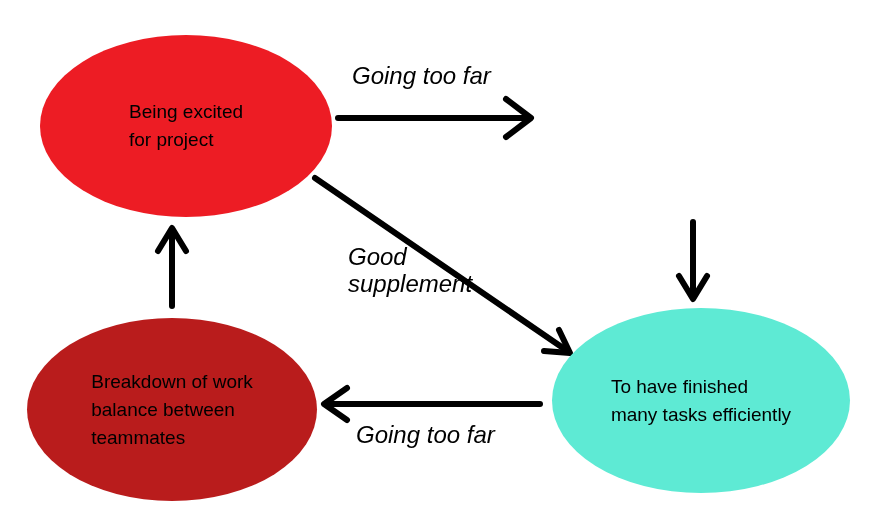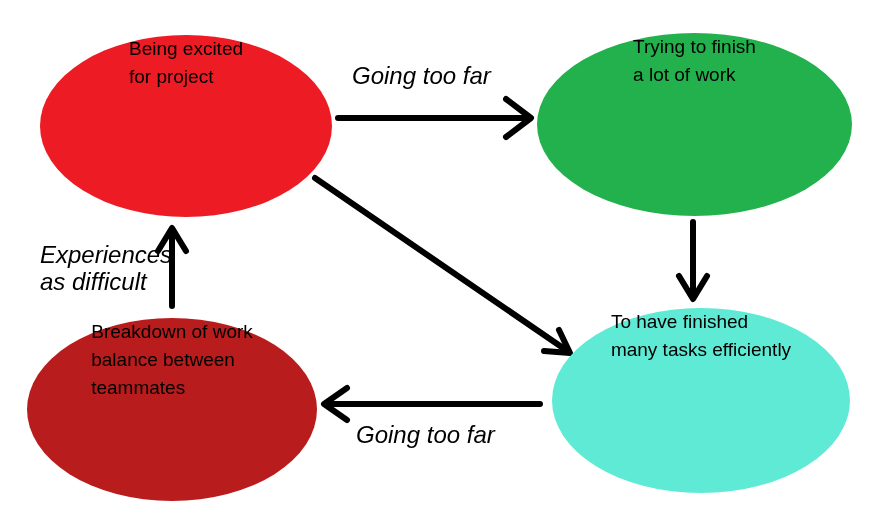--- a/index.html
+++ b/index.html
@@ -4,21 +4,21 @@
 <style>
   html,body{margin:0;padding:0;background:#ffffff;}
   .canvas{
     position:relative;width:870px;height:525px;background:#ffffff;
     font-family:"Liberation Sans",sans-serif;overflow:hidden;
   }
   .arrows-layer{position:absolute;left:0;top:0;width:870px;height:525px;}
   .arrow{fill:none;stroke:#000000;stroke-width:6;stroke-linecap:round;stroke-linejoin:round;}
   .node{
     position:absolute;border-radius:50%;
-    display:flex;align-items:flex-start;justify-content:center;
+    display:flex;align-items:center;justify-content:center;
   }
   .node-label{
     font-size:19px;line-height:28px;color:#000000;
     white-space:pre-line;text-align:left;
   }
   .node-excited{left:40px;top:35px;width:292px;height:182px;}
   .node-finish-work{left:537px;top:33px;width:315px;height:183px;}
   .node-breakdown{left:27px;top:318px;width:290px;height:183px;}
   .node-finished-tasks{left:552px;top:308px;width:298px;height:185px;}
   .edge-label{
@@ -57,38 +57,34 @@
       <path class="arrow" d="M172,306 L172,233" stroke="#000000"></path>
       <path class="arrow" d="M158,251 L172,228 L186,251" stroke="#000000"></path>
     </g>
   </svg>
 
   <div class="node node-excited" style="background: rgb(237, 28, 36);">
     <span class="node-label">Being excited
 for project</span>
   </div>
 
-  <div class="node node-finish-work" style="background: rgb(34, 177, 76);">
-    <span class="node-label">Trying to finish
-a lot of work</span>
-  </div>
 
   <div class="node node-breakdown" style="background: #b91c1c;">
     <span class="node-label">Breakdown of work
 balance between
 teammates</span>
   </div>
 
   <div class="node node-finished-tasks" style="background: #5eead4;">
     <span class="node-label">To have finished
 many tasks efficiently</span>
   </div>
 
   <div class="edge-label lbl-going-top">Going too far</div>
 
 
+  <div class="edge-label lbl-good">Good
+supplement</div>
 
   <div class="edge-label lbl-going-bottom">Going too far</div>
 
-  <div class="edge-label lbl-experiences">Experiences
-as difficult</div>
 
 </div>
 
 </body></html>

